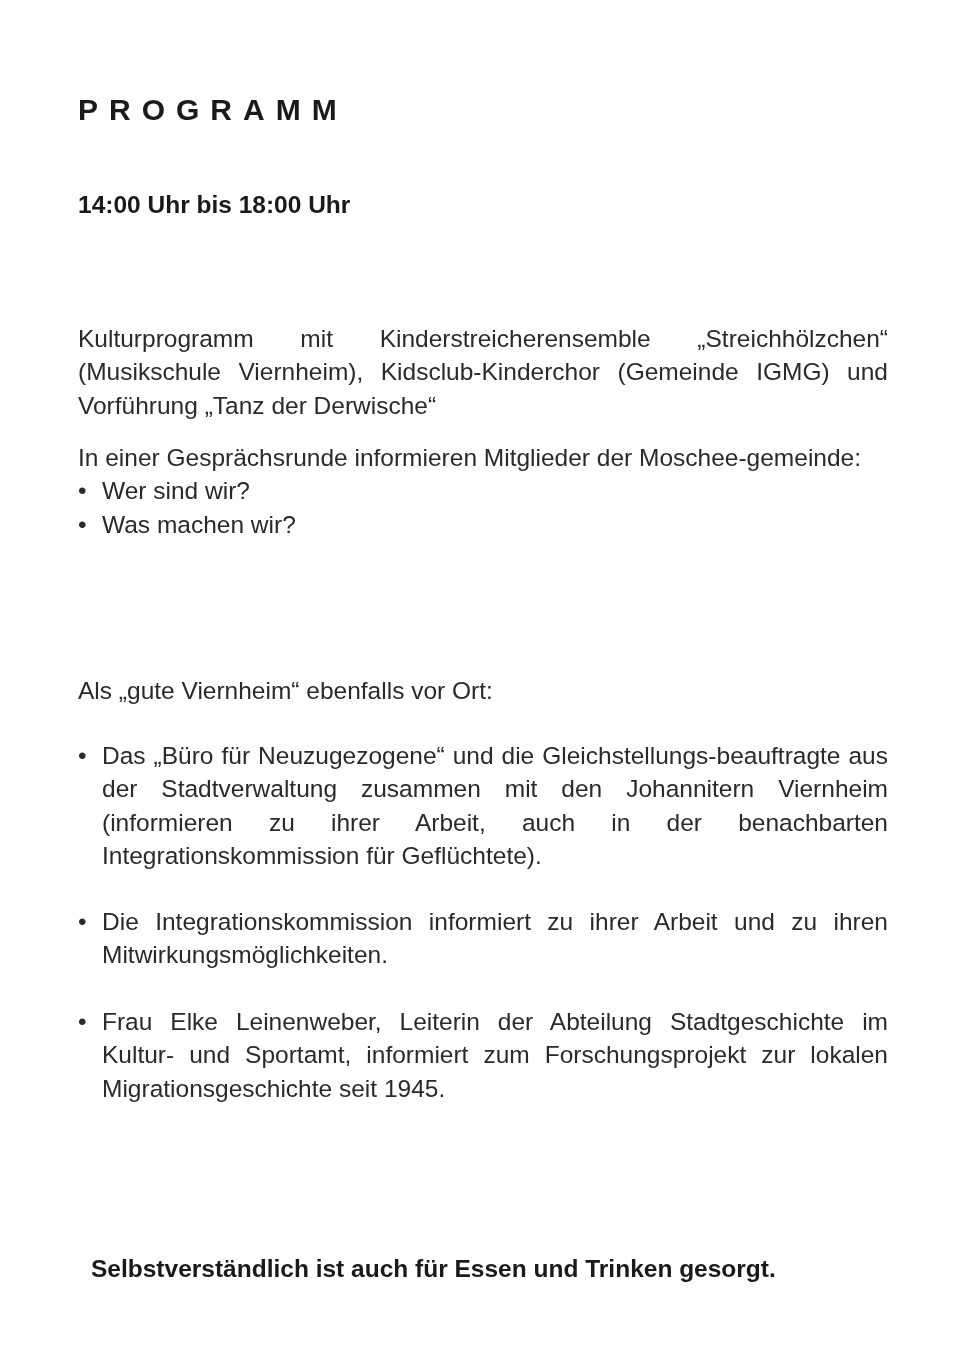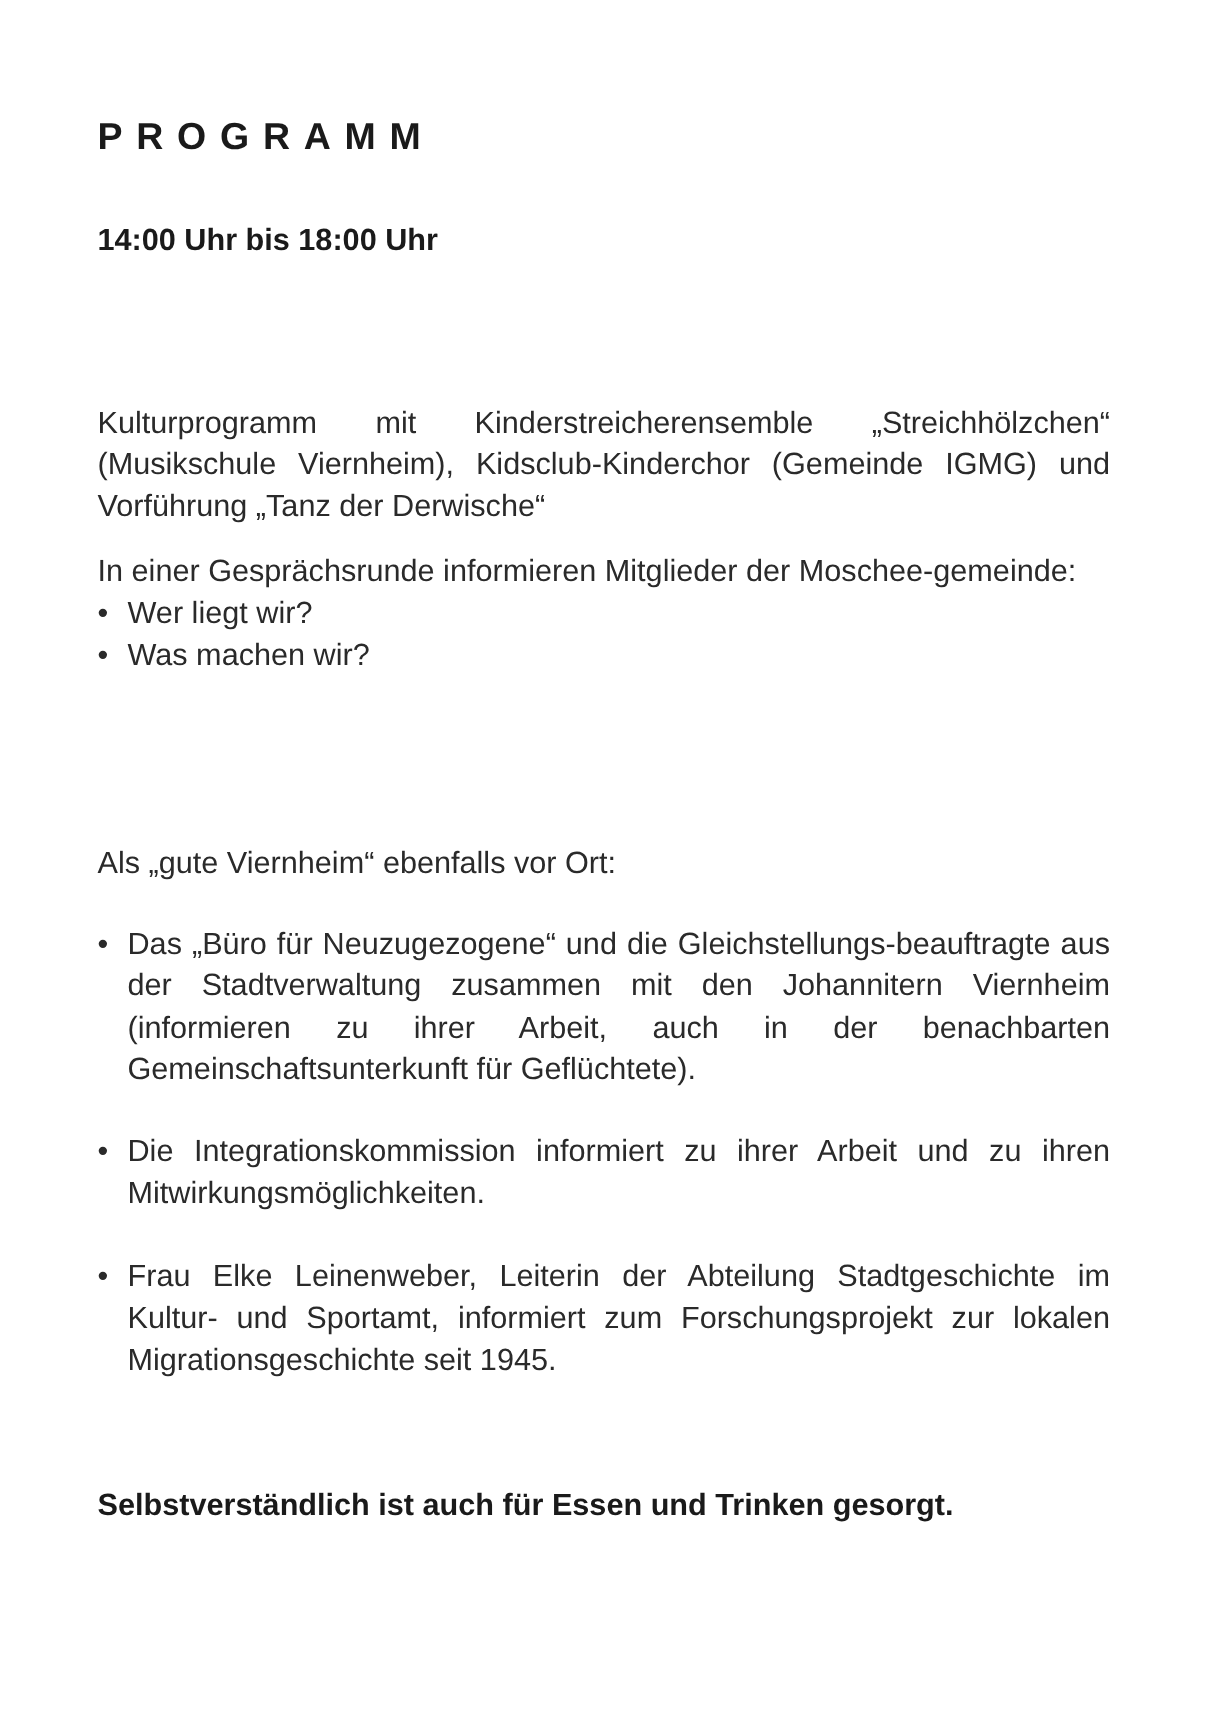--- a/index.html
+++ b/index.html
@@ -22,40 +22,40 @@
     .bl li::before { content: "•"; position: absolute; left: 0; top: 0; }
     .bl.just li { text-align: justify; }
     .footer { font-weight: bold; color: #1a1a1a; }
   </style>
 </head>
 <body>
 
 <div class="page">
   <h1 class="title">PROGRAMM</h1>
 
-  <div class="block" style="top:176px;">
+  <div class="block" style="top:188px;">
     <div class="heading">14:00 Uhr bis 18:00 Uhr</div>
   </div>
 
   <div class="block just" style="top:322px;">Kulturprogramm mit Kinderstreicherensemble „Streichhölzchen“ (Musikschule Viernheim), Kidsclub-Kinderchor (Gemeinde IGMG) und Vorführung „Tanz der Derwische“</div>
 
   <div class="block" style="top:441px;">
     <div class="just">In einer Gesprächsrunde informieren Mitglieder der Moschee-gemeinde:</div>
     <ul class="bl">
-      <li>Wer liegt wir?</li>
+      <li>Wer sind wir?</li>
       <li>Was machen wir?</li>
     </ul>
   </div>
 
   <div class="block" style="top:674px;">Als „gute Viernheim“ ebenfalls vor Ort:</div>
 
   <ul class="block bl just" style="top:739px;">
-    <li>Das „Büro für Neuzugezogene“ und die Gleichstellungs-beauftragte aus der Stadtverwaltung zusammen mit den Johannitern Viernheim (informieren zu ihrer Arbeit, auch in der benachbarten Gemeinschaftsunterkunft für Geflüchtete).</li>
+    <li>Das „Büro für Neuzugezogene“ und die Gleichstellungs-beauftragte aus der Stadtverwaltung zusammen mit den Johannitern Viernheim (informieren zu ihrer Arbeit, auch in der benachbarten Integrationskommission für Geflüchtete).</li>
   </ul>
   <ul class="block bl just" style="top:905px;">
     <li>Die Integrationskommission informiert zu ihrer Arbeit und zu ihren Mitwirkungsmöglichkeiten.</li>
   </ul>
   <ul class="block bl just" style="top:1005px;">
     <li>Frau Elke Leinenweber, Leiterin der Abteilung Stadtgeschichte im Kultur- und Sportamt, informiert zum Forschungsprojekt zur lokalen Migrationsgeschichte seit 1945.</li>
   </ul>
 
-  <div class="block footer" style="top:1188px;">Selbstverständlich ist auch für Essen und Trinken gesorgt.</div>
+  <div class="block footer" style="top:1252px;margin-left:13px;">Selbstverständlich ist auch für Essen und Trinken gesorgt.</div>
 </div>
 
 </body></html>

